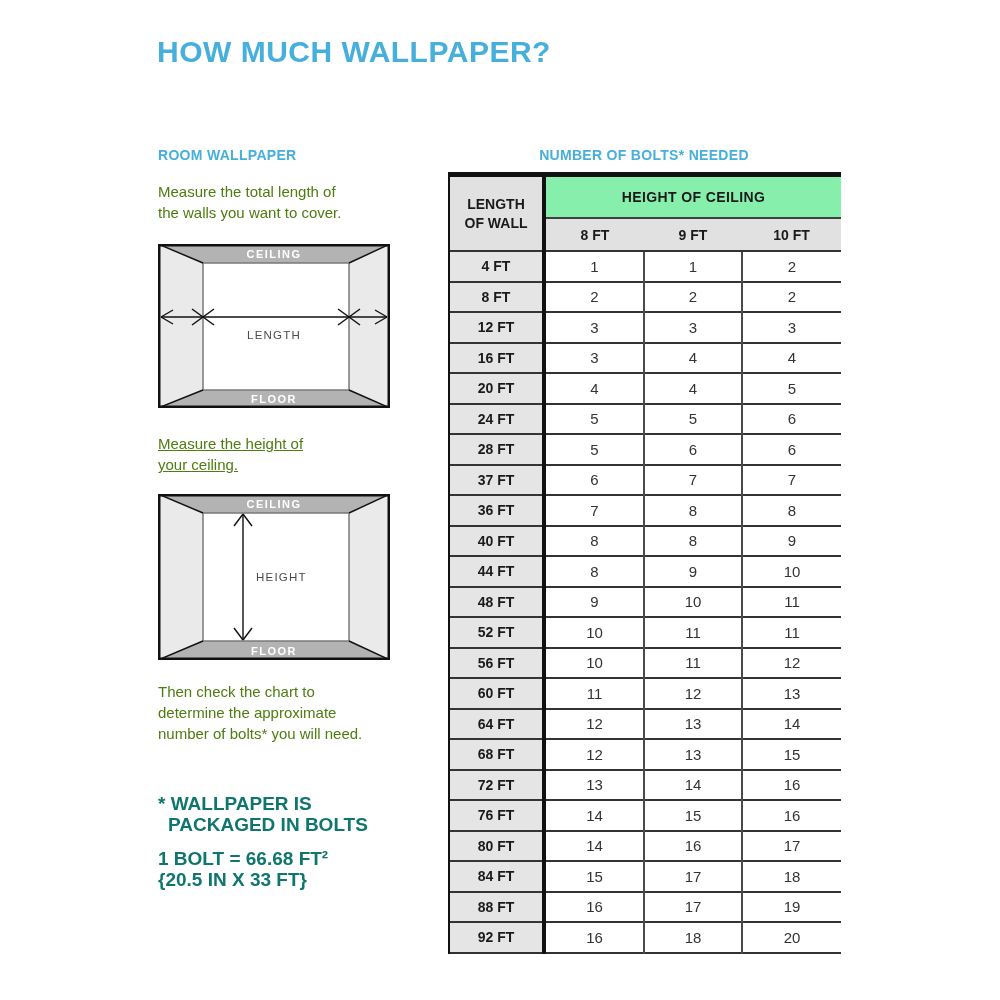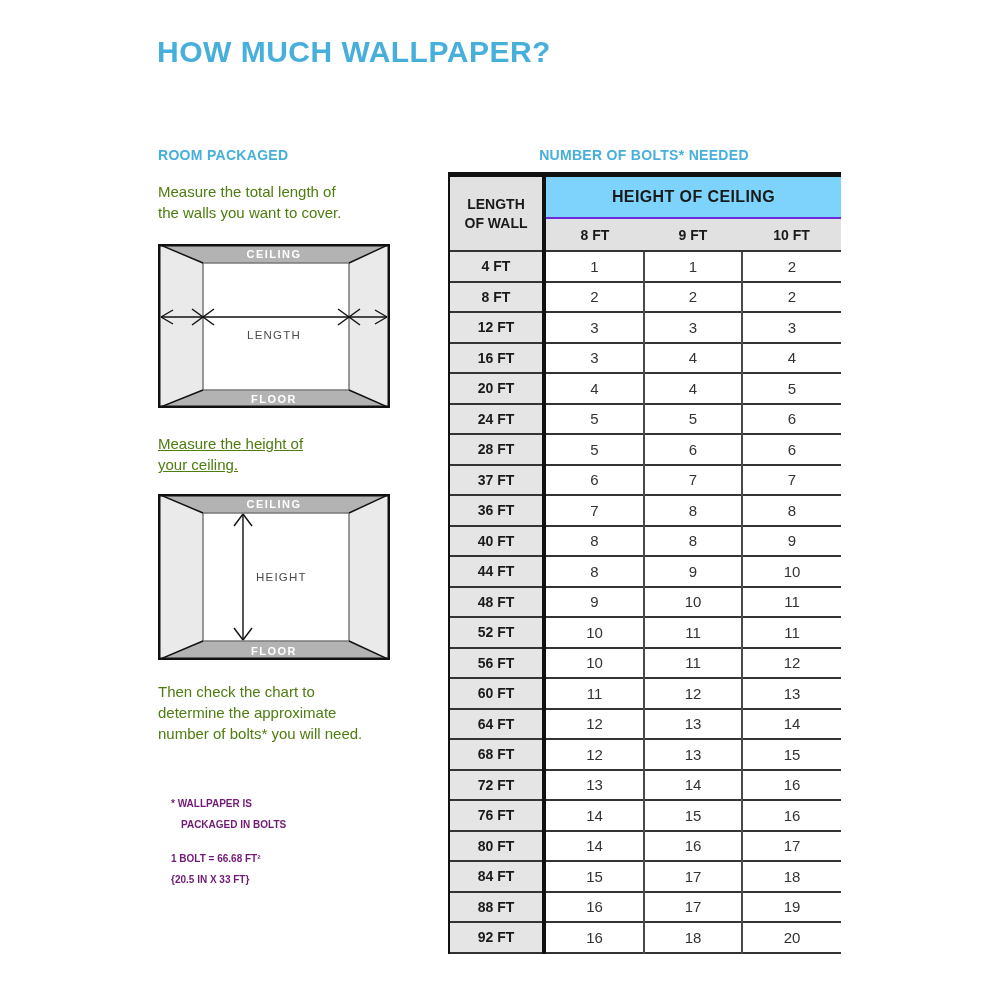--- a/index.html
+++ b/index.html
@@ -23,21 +23,21 @@
     left:158px;font-size:15px;line-height:21px;color:#4d7c0f;
     white-space:pre-line;
   }
   #step1{top:181px;}
   #step2{top:433px;text-decoration:underline;}
   #step3{top:681px;}
   .diagram{left:158px;width:232px;}
   #diagram-length{top:244px;height:164px;}
   #diagram-height{top:494px;height:166px;}
   .footnote{
-    left:171px;font-size:10px;font-weight:bold;color:#701a75;line-height:21px;
+    left:158px;font-size:19px;font-weight:bold;color:#0f766e;line-height:21px;
     white-space:nowrap;
   }
   #footnote-block{top:793px;}
   #footnote-block .indent{padding-left:10px;}
   #bolt-info-block{top:848px;}
 
   
   #bolts-table-wrap{left:448px;top:172px;width:392px;}
   table{
     border-collapse:collapse;table-layout:fixed;width:392px;
@@ -47,22 +47,22 @@
   col.c1{width:100px;}
   col.c2{width:98px;}
   col.c3{width:99px;}
   th,td{padding:0;text-align:center;vertical-align:middle;}
   th.corner{
     background:#e1e1e1;font-size:14px;font-weight:bold;color:#1a1a1a;
     border-left:2px solid #111;border-right:4px solid #111;
     white-space:pre-line;line-height:19px;
   }
   th.group{
-    background:#7dd3fc;font-size:16px;font-weight:bold;color:#1a1a1a;
-    height:40px;border-bottom:2px solid #6d28d9;letter-spacing:0.4px;
+    background:#86efac;font-size:14px;font-weight:bold;color:#1a1a1a;
+    height:40px;border-bottom:2px solid #404040;letter-spacing:0.4px;
   }
   th.colhead{
     background:#e1e1e1;font-size:14px;font-weight:bold;color:#1a1a1a;
     height:31px;border-bottom:2px solid #333;
   }
   td.col-label{
     background:#e5e5e5;font-size:14px;font-weight:bold;color:#1a1a1a;
     border-left:2px solid #111;border-right:4px solid #111;
     border-top:2px solid #333;height:28.5px;
   }
@@ -76,21 +76,21 @@
   .diag-wall-label{fill:#ffffff;font-size:11px;font-weight:bold;letter-spacing:1.5px;
     font-family:"Liberation Sans", sans-serif;}
   .diag-dim-label{fill:#4a4a4a;font-size:11.5px;letter-spacing:1.2px;
     font-family:"Liberation Sans", sans-serif;}
 </style>
 </head>
 <body>
 
 <div class="abs" id="page-title">HOW MUCH WALLPAPER?</div>
 
-<div class="abs section-heading" id="room-estimates-heading">ROOM PACKAGED</div>
+<div class="abs section-heading" id="room-estimates-heading">ROOM WALLPAPER</div>
 
 <div class="abs step-text" id="step1">Measure the total length of
 the walls you want to cover.</div>
 
 <div class="abs diagram" id="diagram-length">
   <svg width="232" height="164" viewBox="0 0 232 164">
     <polygon points="0,0 232,0 191,19 45,19" fill="#b3b3b3"></polygon>
     <polygon points="0,164 232,164 191,146 45,146" fill="#b3b3b3"></polygon>
     <polygon points="0,0 45,19 45,146 0,164" fill="#eaeaea"></polygon>
     <polygon points="232,0 191,19 191,146 232,164" fill="#eaeaea"></polygon>

